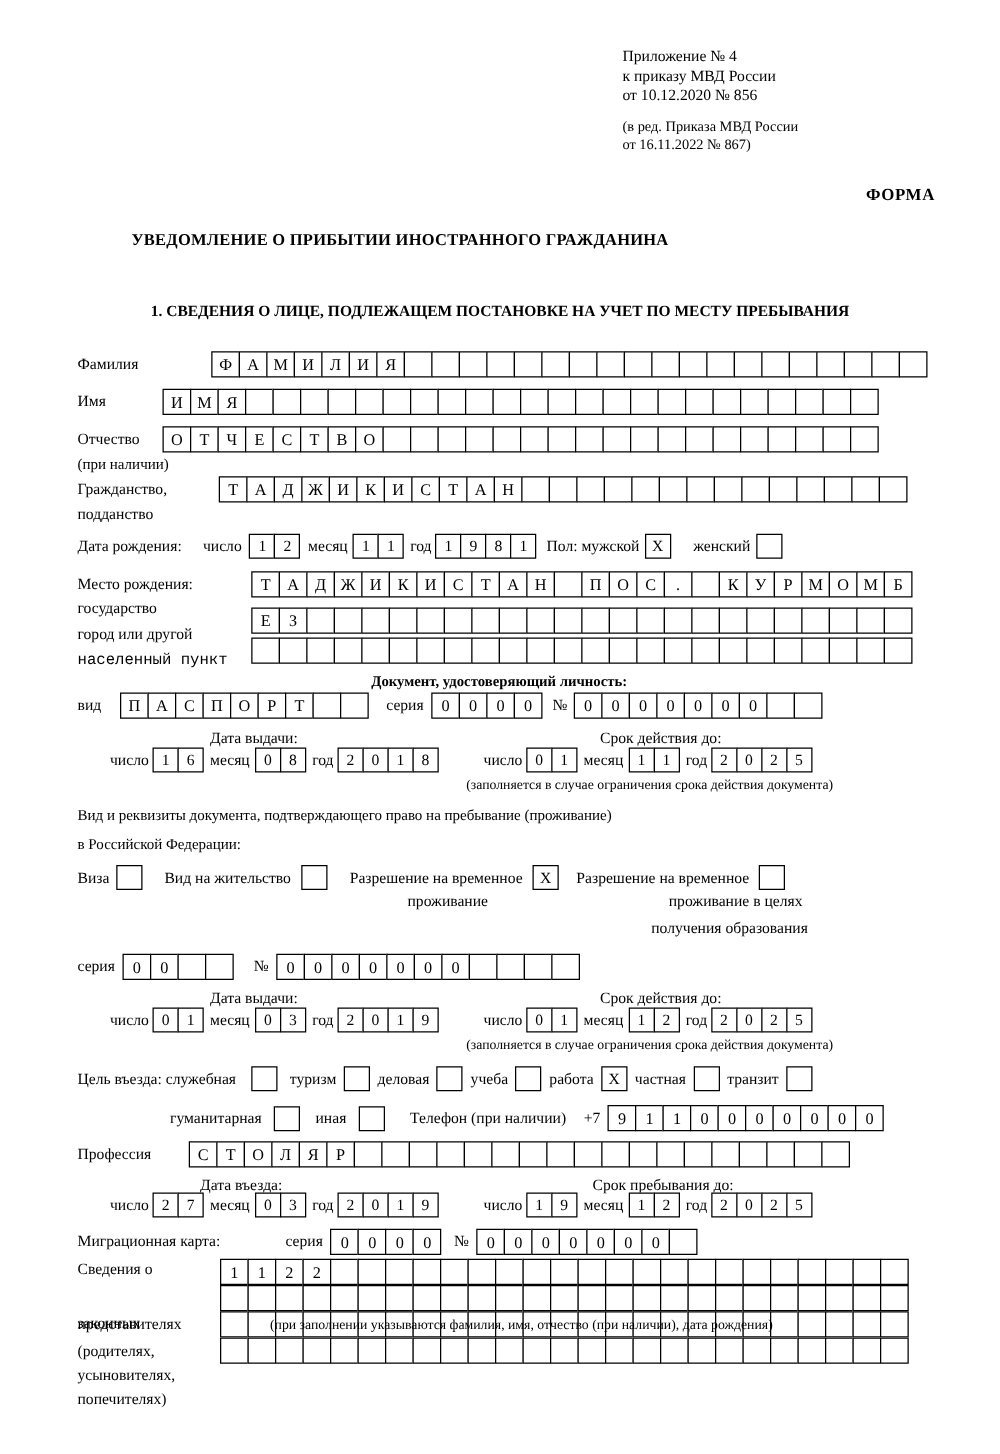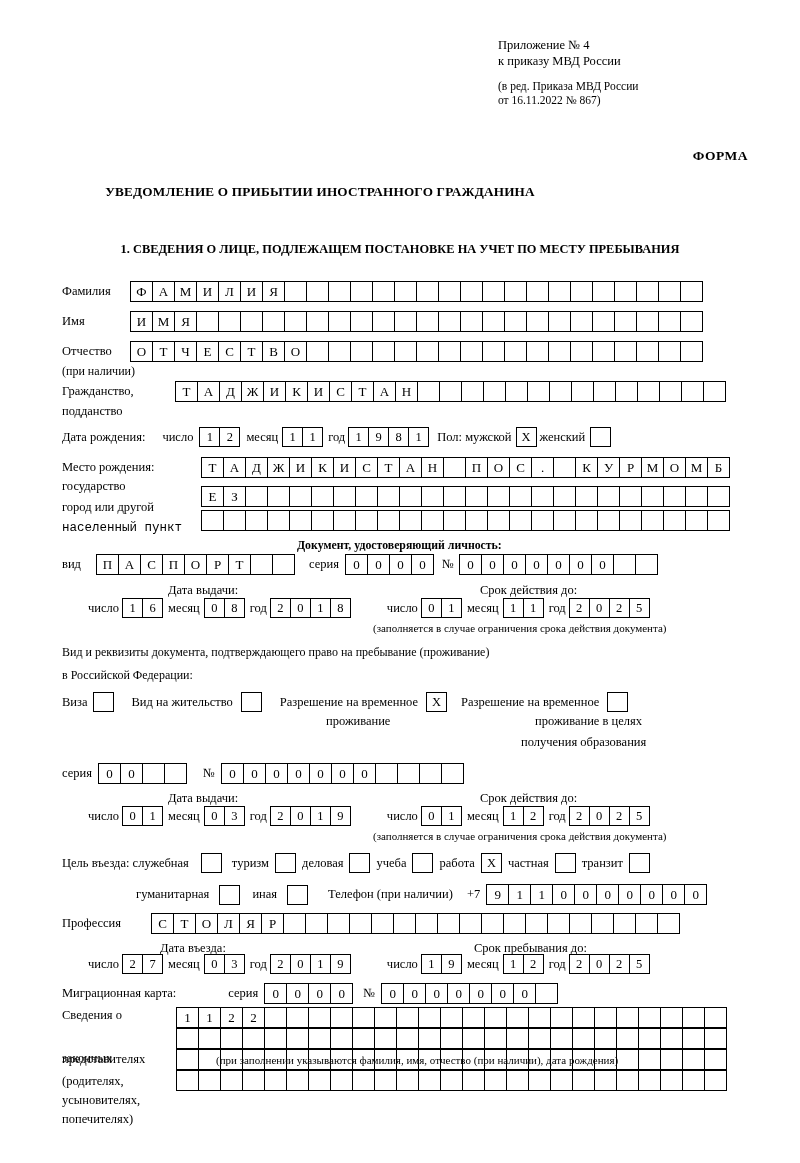--- a/index.html
+++ b/index.html
@@ -62,34 +62,35 @@
   .note{font-size:11px;}
 </style>
 </head>
 <body>
 
 <div class="page">
 
   <div class="hdr">
     <div>Приложение № 4</div>
     <div>к приказу МВД России</div>
+    <div>от 10.12.2020 № 856</div>
     <div class="grp2">
       <div>(в ред. Приказа МВД России</div>
       <div>от 16.11.2022 № 867)</div>
     </div>
   </div>
   <div class="forma">ФОРМА</div>
 
   <div class="title">
     <div>УВЕДОМЛЕНИЕ О ПРИБЫТИИ ИНОСТРАННОГО ГРАЖДАНИНА</div>
   </div>
 
   <div class="sect1">1. СВЕДЕНИЯ О ЛИЦЕ, ПОДЛЕЖАЩЕМ ПОСТАНОВКЕ НА УЧЕТ ПО МЕСТУ ПРЕБЫВАНИЯ</div>
 
-  <div class="row" style="top:281px;left:62px;">
+  <div class="row" style="top:281px;left:62px;gap:39px;">
     <span class="lbl" style="width:68px;">Фамилия</span>
     <span class="cells" id="surname-cells">
         <span class="cell">Ф</span>
         <span class="cell">А</span>
         <span class="cell">М</span>
         <span class="cell">И</span>
         <span class="cell">Л</span>
         <span class="cell">И</span>
         <span class="cell">Я</span>
         <span class="cell"></span>
@@ -225,21 +226,21 @@
       </span>
     <span class="lbl" style="margin-left:5px;">год</span>
     <span class="cells small-cells" id="byear-cells" style="margin-left:3px;">
         <span class="cell">1</span>
         <span class="cell">9</span>
         <span class="cell">8</span>
         <span class="cell">1</span>
       </span>
     <span class="lbl" style="margin-left:8px;">Пол: мужской</span>
     <span class="box" style="margin-left:4px;">X</span>
-    <span class="lbl" style="margin-left:3px;">женский</span>
+    <span class="lbl" style="margin-left:18px;">женский</span>
     <span class="box" style="margin-left:5px;"></span>
   </div>
 
   <div class="row" style="top:457px;left:62px;">
     <span class="lbl" style="width:139px;">Место рождения:</span>
     <span class="cells" id="bplace1-cells">
         <span class="cell">Т</span>
         <span class="cell">А</span>
         <span class="cell">Д</span>
         <span class="cell">Ж</span>

